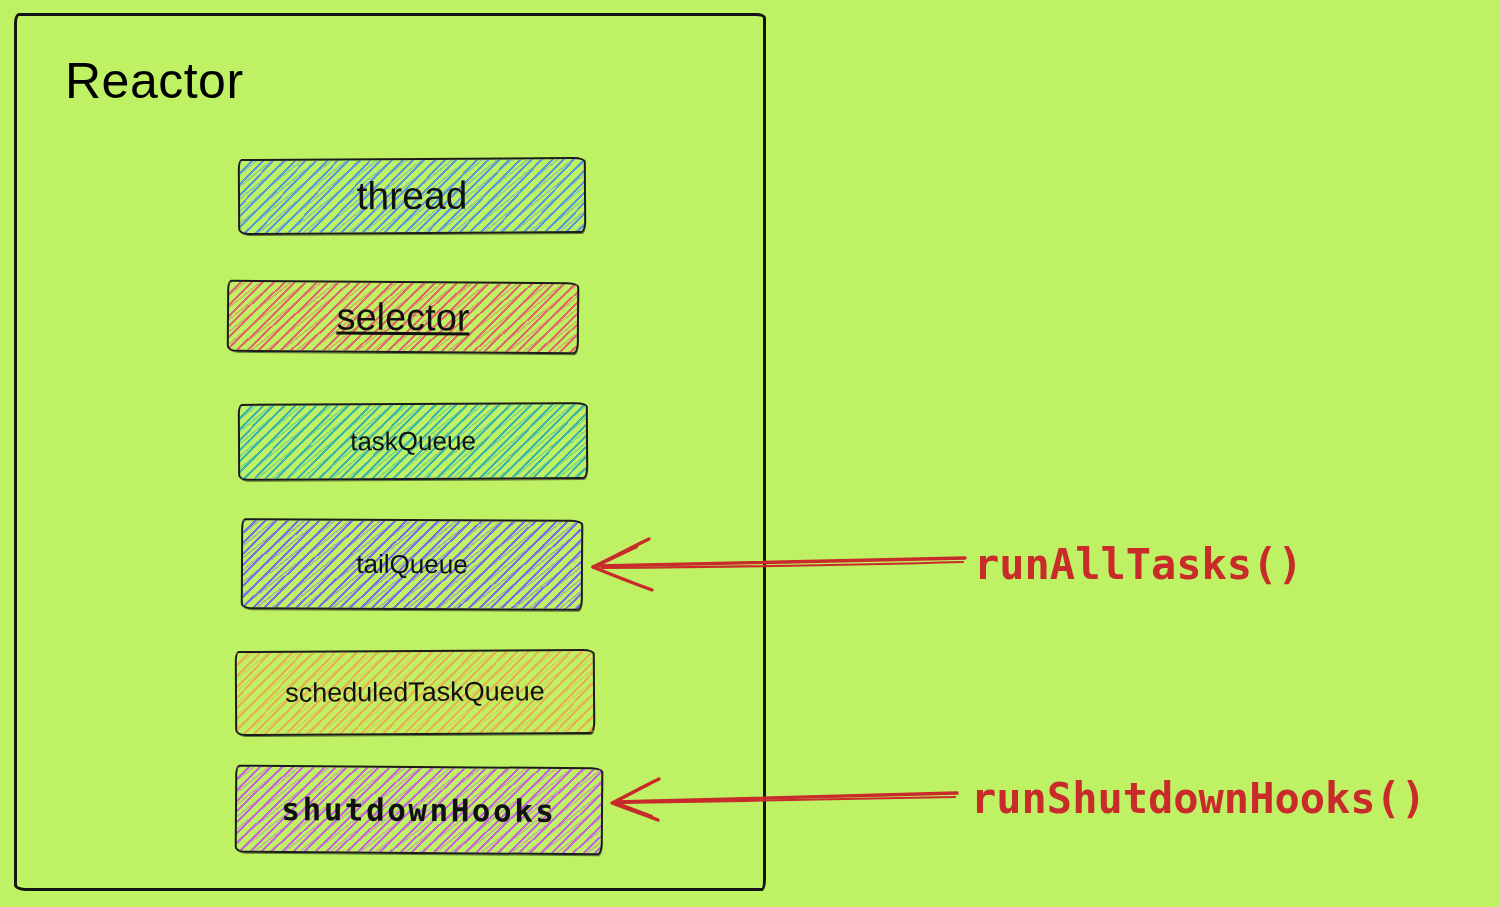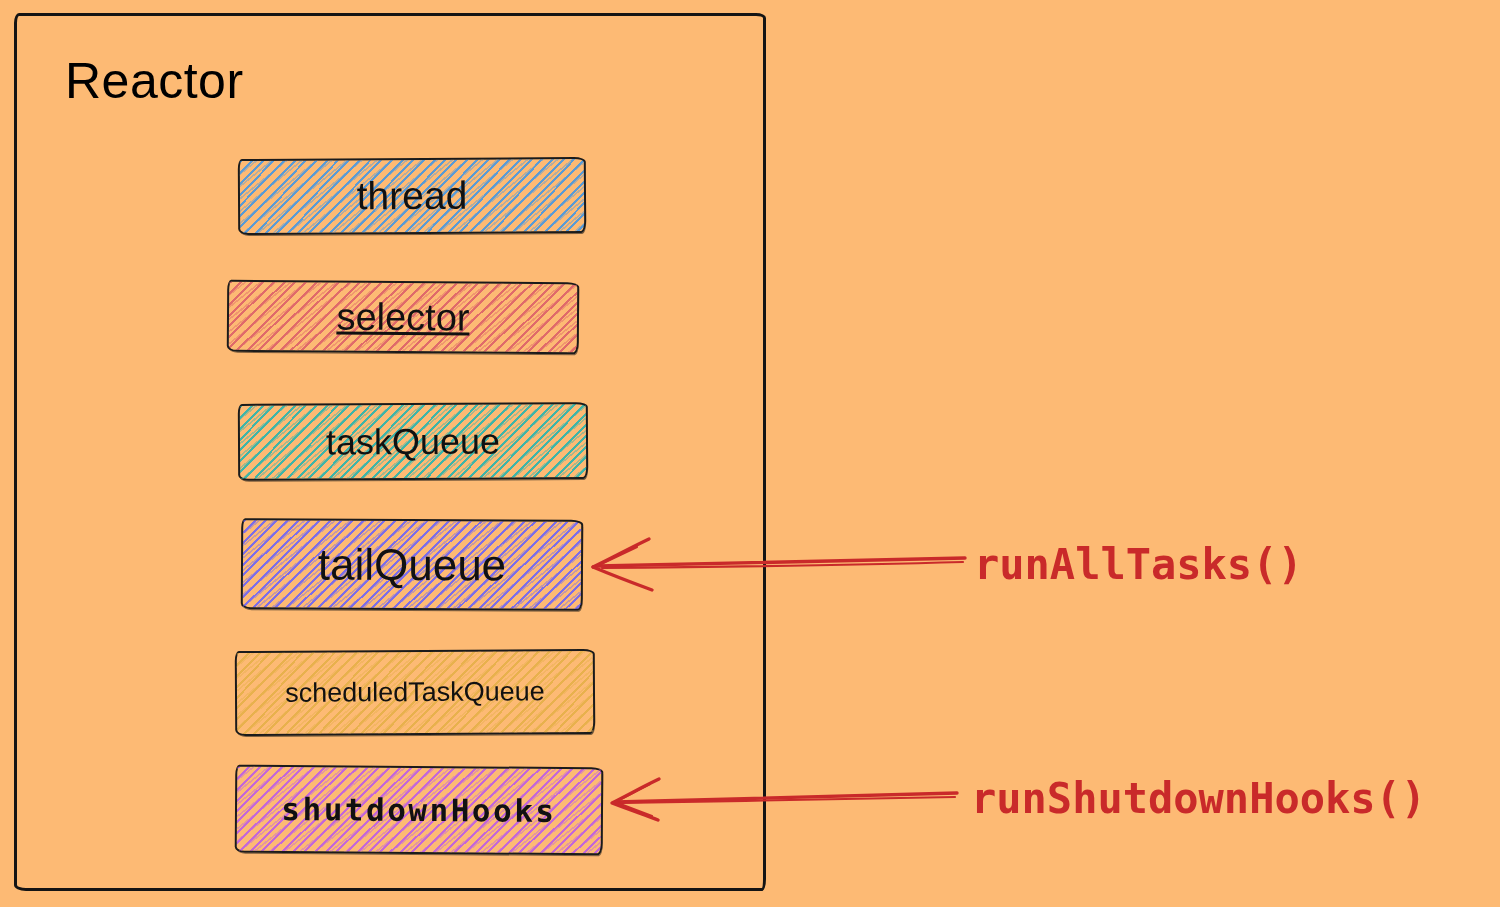--- a/index.html
+++ b/index.html
@@ -1,19 +1,19 @@
 <!DOCTYPE html>
 <html><head>
 <meta charset="utf-8">
 <style>
   html,body{margin:0;padding:0;background:#ffffff;}
   #canvas{
     position:relative;
     width:1500px;height:907px;
-    background:#fdba74;
+    background:#bef264;
     font-family:"Liberation Sans", sans-serif;
     overflow:hidden;
   }
   
   .reactor{
     position:absolute;
     left:14px;top:13px;width:746px;height:872px;
     border:3px solid #141414;
     border-radius:5px 10px 4px 12px / 10px 5px 12px 6px;
     background:transparent;
@@ -44,23 +44,23 @@
   }
   .hbox .lbl{
     position:relative;z-index:2;
     color:#111;
   }
   #box-thread            {left:238px;top:158px;width:344px;height:72px;--c:#5b9bd5;transform:rotate(-0.35deg);}
   #box-thread .lbl       {font-size:39px;}
   #box-selector          {left:227px;top:281px;width:348px;height:68px;--c:#e06a6a;transform:rotate(0.4deg);}
   #box-selector .lbl     {font-size:38px;text-decoration:underline;}
   #box-taskQueue         {left:238px;top:403px;width:346px;height:73px;--c:#3fb5a8;transform:rotate(-0.3deg);}
-  #box-taskQueue .lbl    {font-size:36px;}
+  #box-taskQueue .lbl    {font-size:26px;}
   #box-tailQueue         {left:241px;top:519px;width:338px;height:87px;--c:#7d6ee8;transform:rotate(0.3deg);}
-  #box-tailQueue .lbl    {font-size:44px;}
+  #box-tailQueue .lbl    {font-size:26px;}
   #box-scheduledTaskQueue      {left:235px;top:650px;width:356px;height:81px;--c:#e8b14d;transform:rotate(-0.35deg);}
   #box-scheduledTaskQueue .lbl {font-size:27px;}
   #box-shutdownHooks     {left:235px;top:766px;width:364px;height:84px;--c:#c468d8;transform:rotate(0.4deg);}
   #box-shutdownHooks .lbl{
     font-family:"DejaVu Sans Mono", monospace;
     font-weight:bold;
     font-size:31px;
     letter-spacing:2.5px;
   }
   

